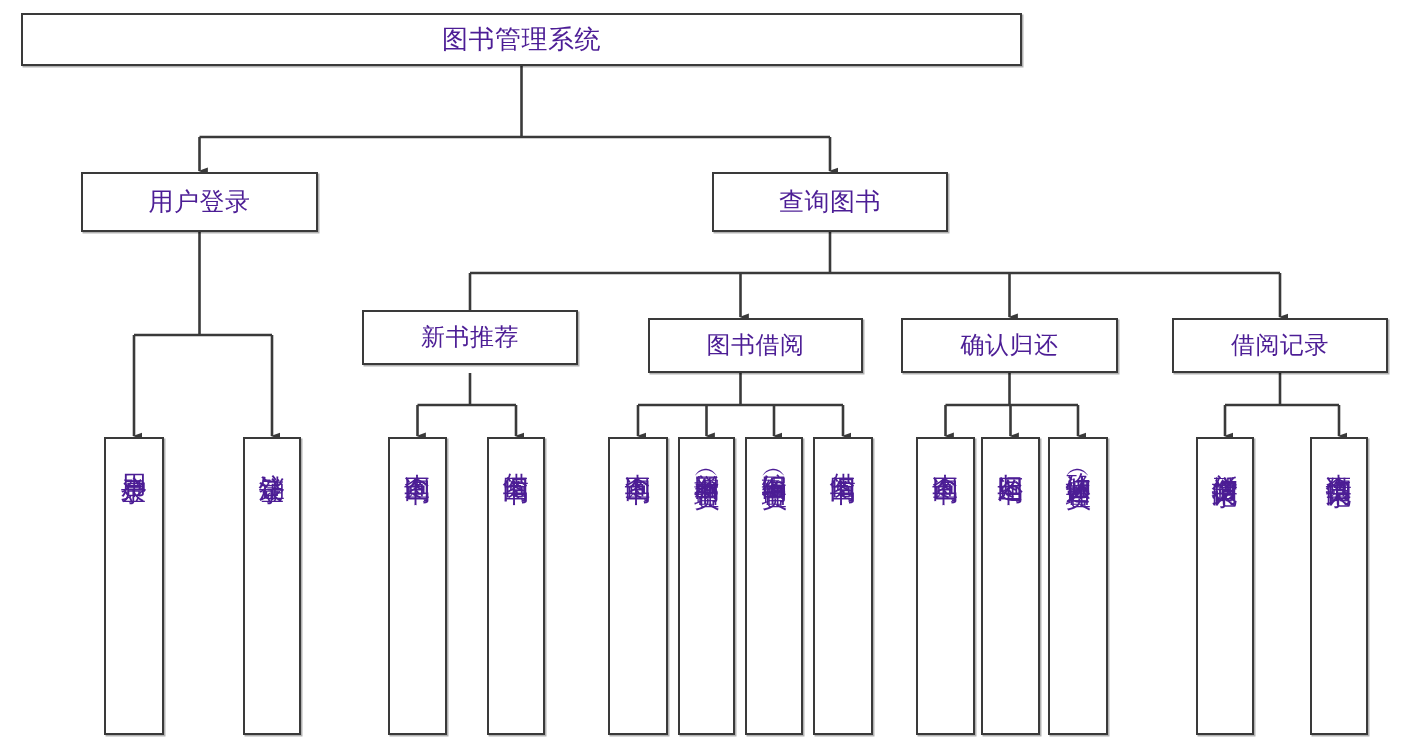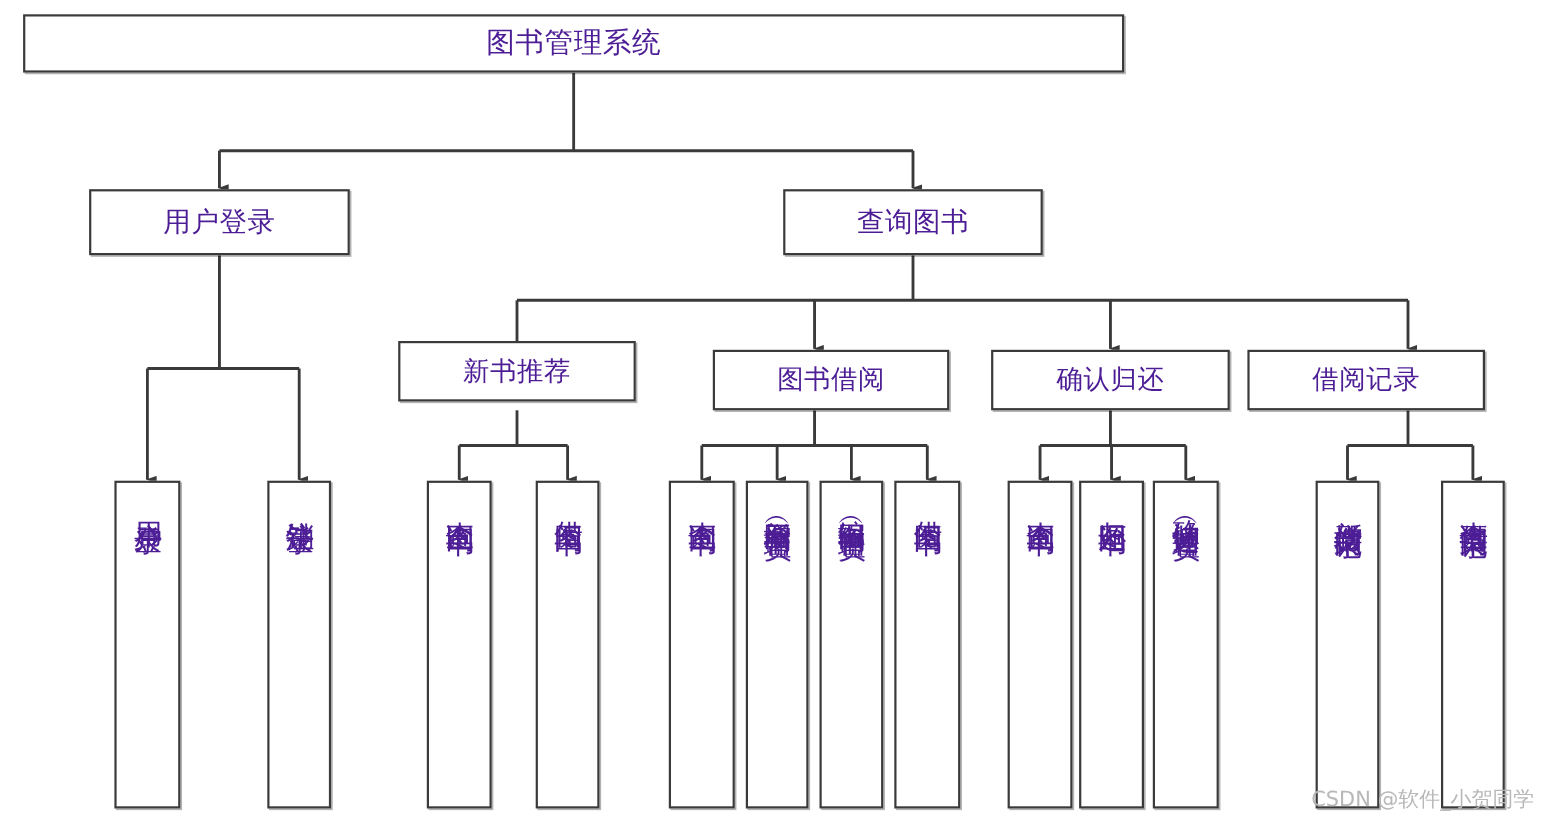--- a/index.html
+++ b/index.html
@@ -136,21 +136,21 @@
       </div>
       <div class="node lvl2 h" style="left: 362px; top: 310px; width: 216px; height: 55px;">
         <span class="label">新书推荐</span>
       </div>
       <div class="node lvl2 h" style="left: 633px; top: 318px; width: 215px; height: 55px; margin-left: 15px;">
         <span class="label">图书借阅</span>
       </div>
       <div class="node lvl2 h" style="left: 901px; top: 318px; width: 217px; height: 55px;">
         <span class="label">确认归还</span>
       </div>
-      <div class="node lvl2 h" style="left: 1134px; top: 318px; width: 216px; height: 55px;">
+      <div class="node lvl2 h" style="left: 1172px; top: 318px; width: 216px; height: 55px;">
         <span class="label">借阅记录</span>
       </div>
       <div class="node leaf v" style="left: 104px; top: 437px; width: 60px; height: 298px;">
         <span class="label">用户登录</span>
       </div>
       <div class="node leaf v" style="left: 243px; top: 437px; width: 58px; height: 298px;">
         <span class="label">注销登录</span>
       </div>
       <div class="node leaf v" style="left: 388px; top: 437px; width: 59px; height: 298px;">
         <span class="label">查询图书</span>
@@ -180,15 +180,14 @@
         <span class="label">确认归还（管理员）</span>
       </div>
       <div class="node leaf v" style="left: 1196px; top: 437px; width: 58px; height: 298px;">
         <span class="label">新增借阅记录</span>
       </div>
       <div class="node leaf v" style="left: 1310px; top: 437px; width: 58px; height: 298px;">
         <span class="label">查询借阅记录</span>
       </div>
     </div>
 
-  <div class="watermark" style="left: 1192px; top: 714px;">CSDN @软件_小贺同学</div>
 
 </div>
 
 </body></html>

